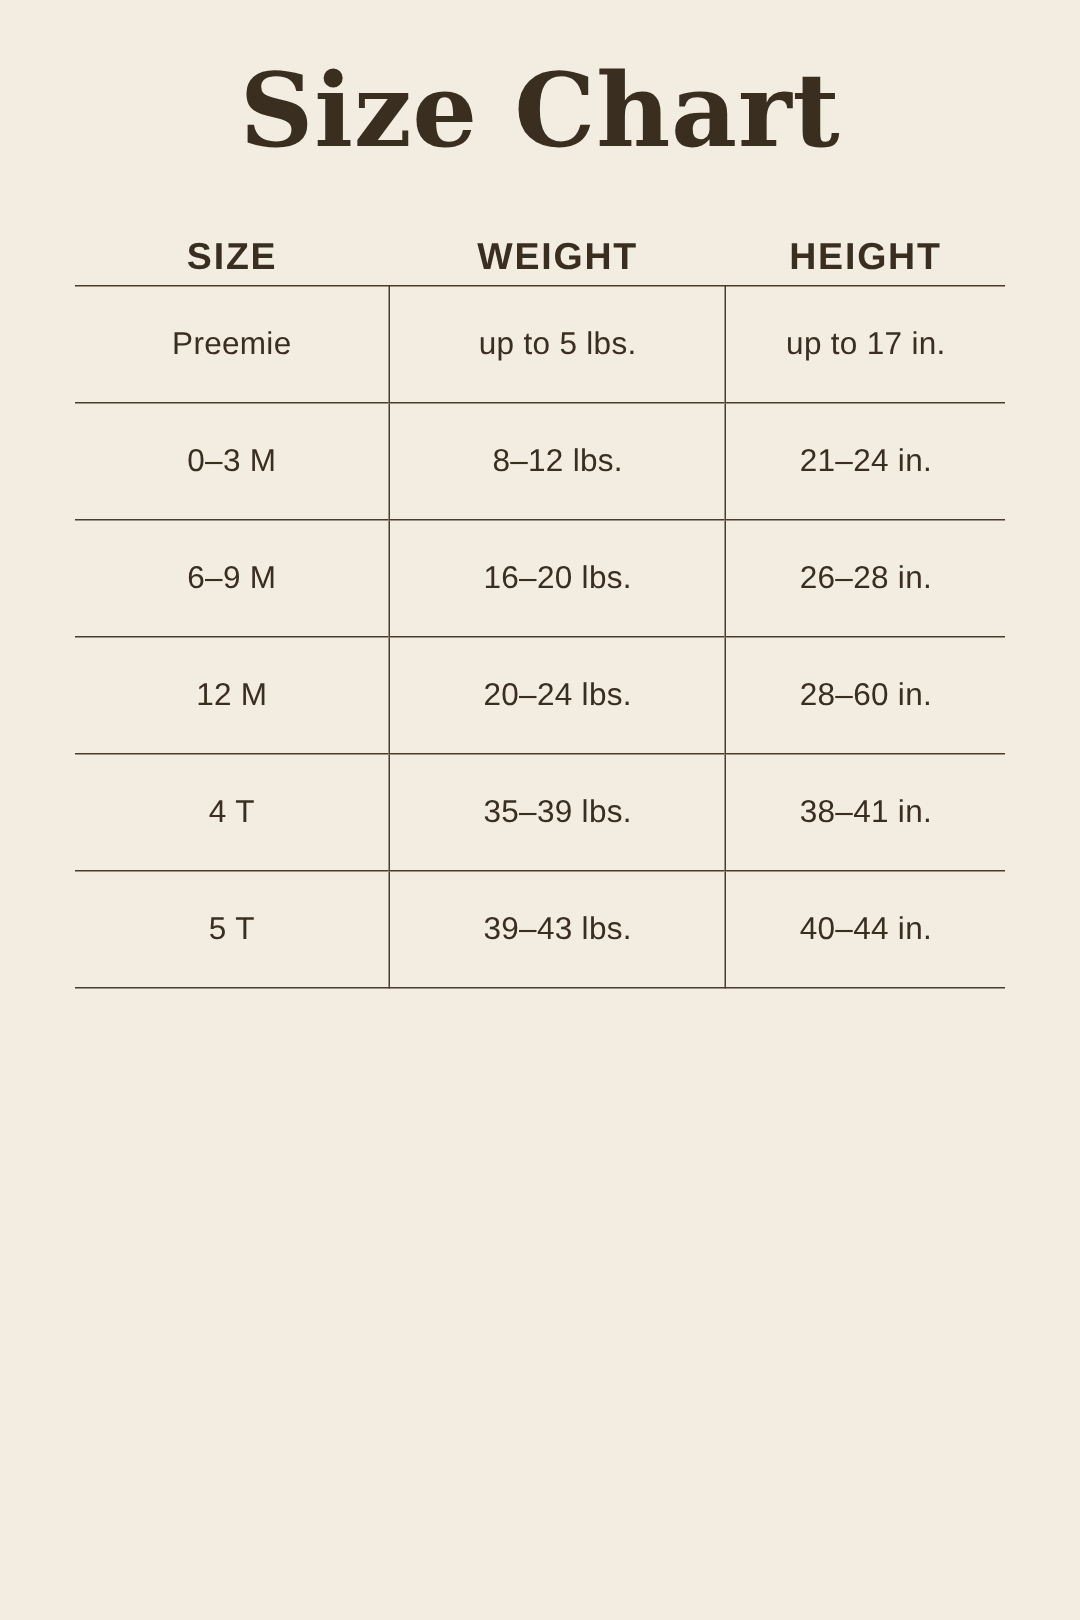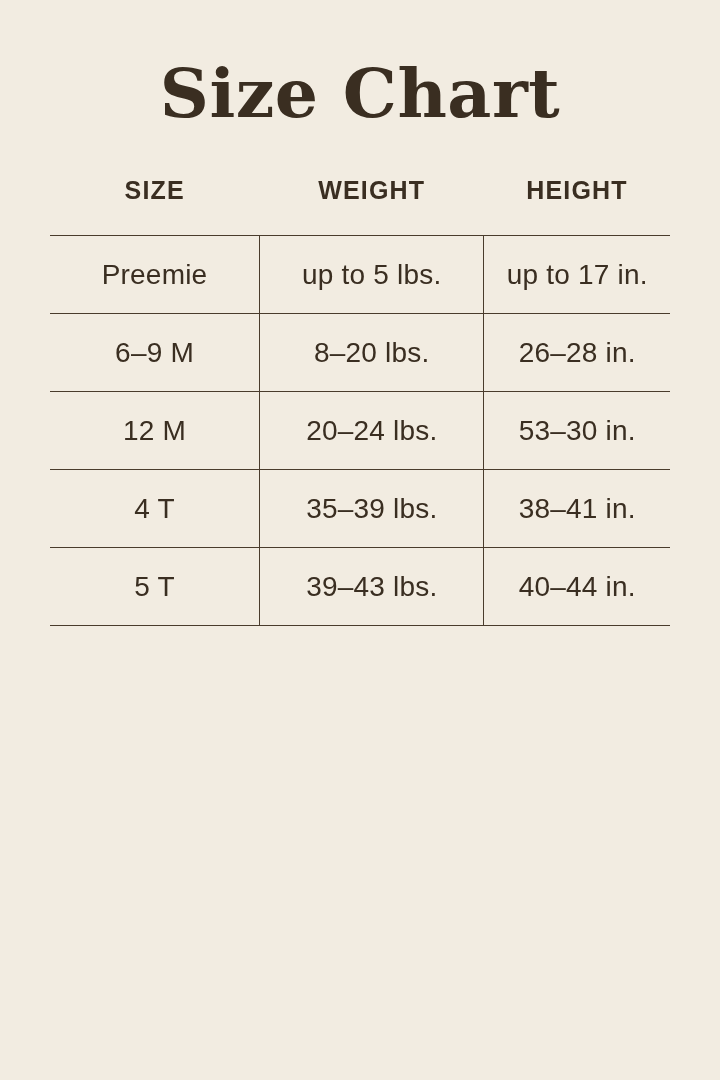--- a/index.html
+++ b/index.html
@@ -22,21 +22,21 @@
     flex-direction: column;
     align-items: center;
     background: #f2ece1;
   }
   .title {
     font-family: "DejaVu Serif", "Liberation Serif", serif;
     font-weight: bold;
     font-size: 68px;
     letter-spacing: 0.5px;
     color: #3a2e21;
-    margin-top: 58px;
+    margin-top: 39px;
     margin-bottom: 0;
     line-height: 1.05;
     text-align: center;
   }
   .table-wrap {
     width: 620px;
     margin-top: 46px;
   }
   table.size-table {
     width: 100%;
@@ -47,27 +47,27 @@
   table.size-table col.c2 { width: 36.2%; }
   table.size-table col.c3 { width: 30.0%; }
 
   thead th {
     font-family: "Liberation Sans", sans-serif;
     font-weight: bold;
     font-size: 25px;
     letter-spacing: 1.2px;
     color: #3a2e21;
     text-align: center;
-    padding-bottom: 30px;
+    padding-bottom: 4px;
     border: none;
   }
   tbody td {
     font-family: "Liberation Sans", sans-serif;
     font-weight: normal;
-    font-size: 28px;
+    font-size: 21px;
     color: #3a2e21;
     text-align: center;
     height: 75px;
     vertical-align: middle;
     border-top: 1.6px solid #4a3c2c;
     border-right: 1.6px solid #4a3c2c;
     letter-spacing: 0.2px;
   }
   tbody td:last-child {
     border-right: none;
@@ -97,28 +97,33 @@
           <th>HEIGHT</th>
         </tr>
       </thead>
       <tbody>
         <tr>
           <td>Preemie</td>
           <td>up to 5 lbs.</td>
           <td>up to 17 in.</td>
         </tr>
         <tr>
+          <td>0–3 M</td>
+          <td>8–12 lbs.</td>
+          <td>21–24 in.</td>
+        </tr>
+        <tr>
           <td>6–9 M</td>
-          <td>8–20 lbs.</td>
+          <td>16–20 lbs.</td>
           <td>26–28 in.</td>
         </tr>
         <tr>
           <td>12 M</td>
           <td>20–24 lbs.</td>
-          <td>53–30 in.</td>
+          <td>28–60 in.</td>
         </tr>
         <tr>
           <td>4 T</td>
           <td>35–39 lbs.</td>
           <td>38–41 in.</td>
         </tr>
         <tr>
           <td>5 T</td>
           <td>39–43 lbs.</td>
           <td>40–44 in.</td>

